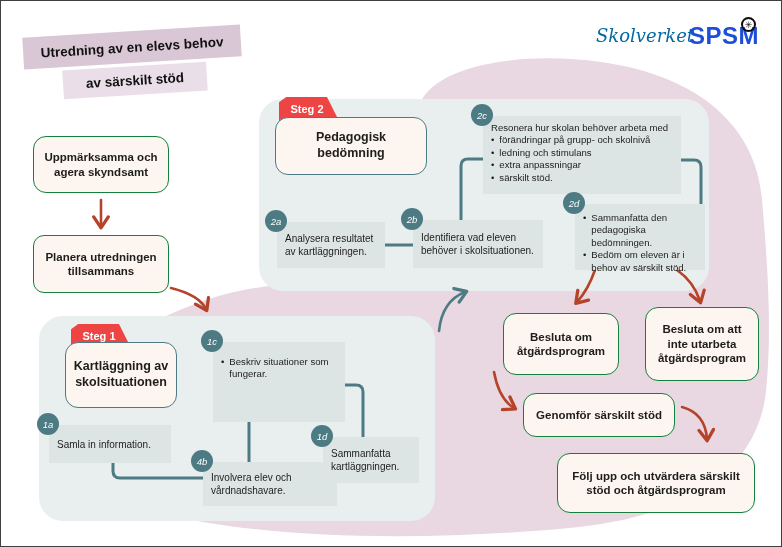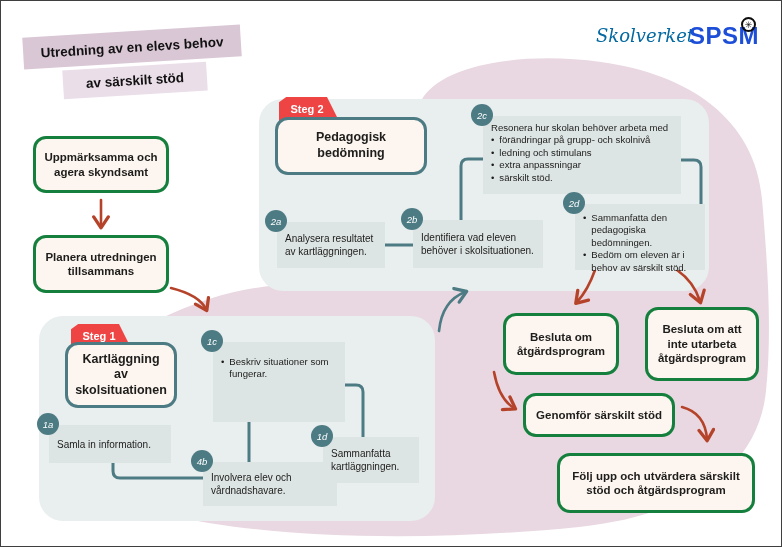--- a/index.html
+++ b/index.html
@@ -30,21 +30,21 @@
   #steg1-panel{left:38px;top:315px;width:396px;height:205px;}
 
   
   .tab{background:#ef4444;color:#fff;font-weight:bold;font-size:11px;
        display:flex;align-items:center;justify-content:center;
        clip-path:polygon(0 100%,0 22%,12% 0,80% 0,100% 100%);padding:0 6px 1px 2px;}
   #steg2-tab{left:278px;top:96px;width:60px;height:24px;}
   #steg1-tab{left:70px;top:323px;width:60px;height:24px;}
 
   
-  .cbox{background:#fdf5ef;border:3px solid #15803d;border-radius:13px;
+  .cbox{background:#fdf5ef;border:1px solid #15803d;border-radius:13px;
         display:flex;align-items:center;justify-content:center;text-align:center;
         font-weight:bold;font-size:11.5px;line-height:1.25;padding:4px 7px;}
   .cbox.teal{border-color:#4d7b84;font-size:12.5px;}
 
   
   .gbox{background:#dde5e4;font-size:10px;line-height:1.3;padding:6px 8px;}
   .gbox.vcenter{display:flex;align-items:center;}
   .gbox.small{font-size:9.6px;}
   .bullet{display:flex;}
   .bullet::before{content:"\2022";flex:0 0 auto;margin-right:5px;}
@@ -107,21 +107,21 @@
     <span>av särskilt stöd</span>
   </div>
 
   <div class="abs skolverket">Skolverket</div>
   <div class="abs spsm">SPSM</div>
   <div class="abs spsm-star">✳</div>
 
   <div class="abs cbox" style="left:32px;top:135px;width:136px;height:57px;">
     <span>Uppmärksamma och agera skyndsamt</span>
   </div>
-  <div class="abs cbox" style="left:32px;top:234px;width:136px;height:58px;">
+  <div class="abs cbox" style="left:32px;top:234px;width:136px;height:58px;border-radius:11px;">
     <span>Planera utredningen tillsammans</span>
   </div>
 
   <div class="abs tab" id="steg2-tab">
     <span>Steg 2</span>
   </div>
   <div class="abs cbox teal" style="left:274px;top:116px;width:152px;height:58px;">
     <span>Pedagogisk bedömning</span>
   </div>
 

